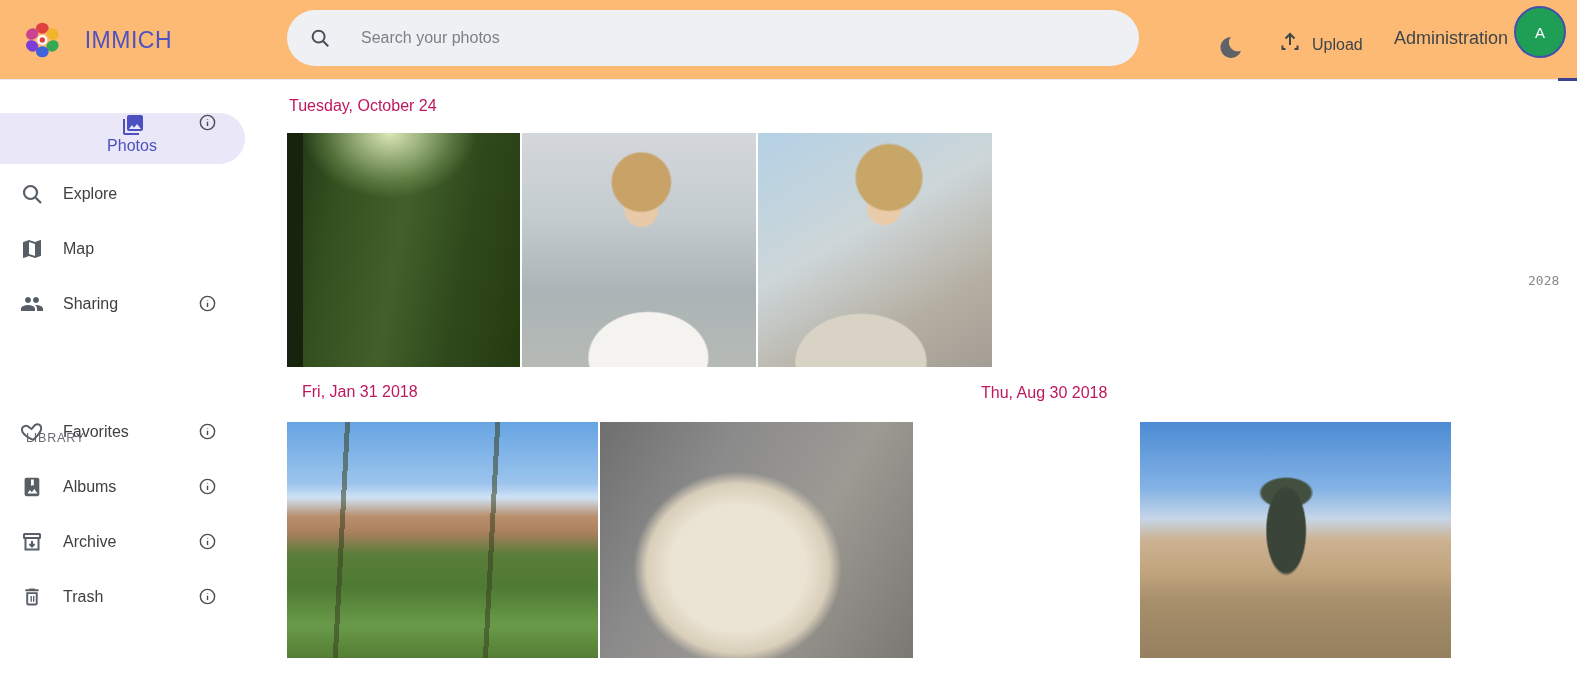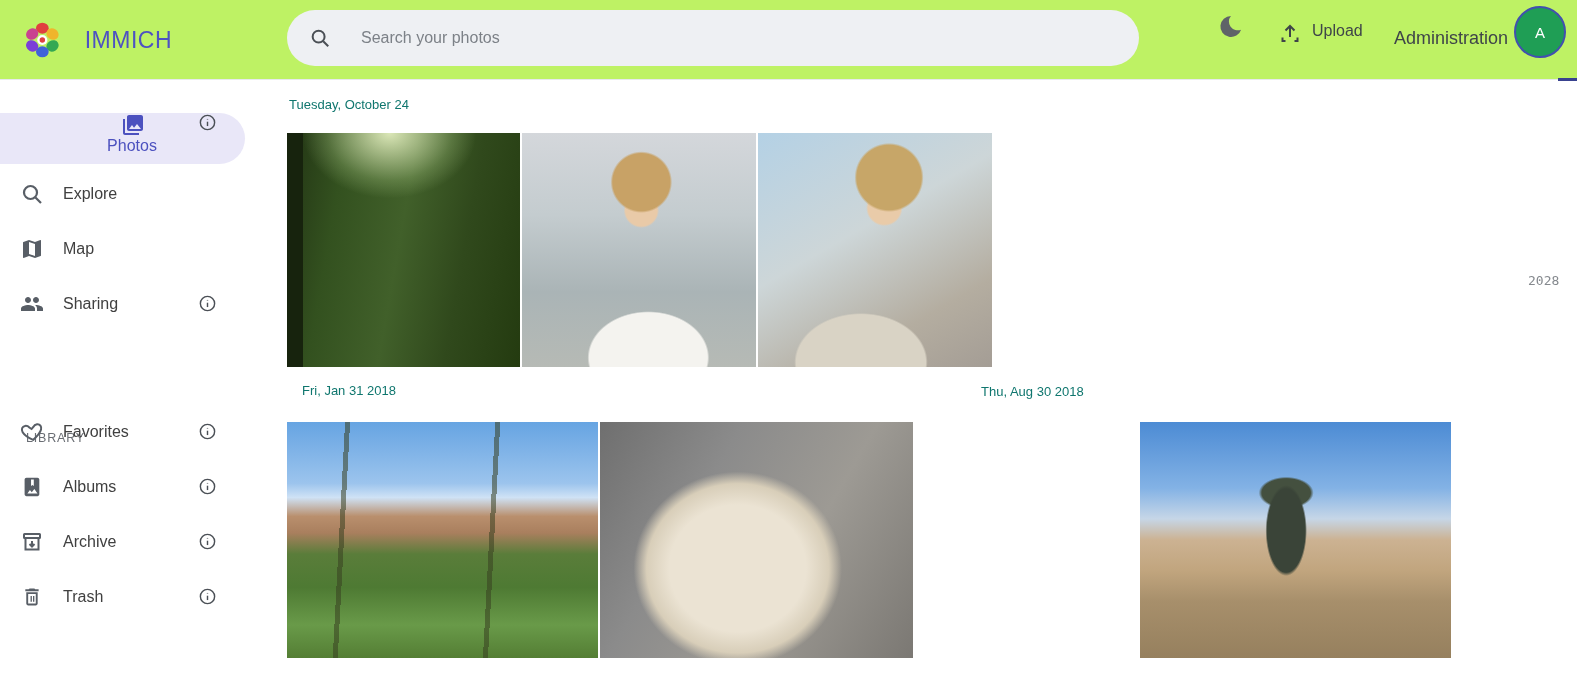--- a/index.html
+++ b/index.html
@@ -8,21 +8,21 @@
     width: 1577px; height: 673px;
     position: relative; overflow: hidden;
     background: #ffffff;
     font-family: "Liberation Sans", sans-serif;
   }
 
   
   .header {
     position: absolute; top: 0; left: 0;
     width: 1577px; height: 80px;
-    background: #bef264;
+    background: #fdba74;
     border-bottom: 1px solid #e7e9ec;
     z-index: 10;
   }
   .logo-link { position: absolute; left: 22px; top: 13px; width: 150px; height: 54px; display: flex; align-items: center; gap: 22px; cursor: pointer; text-decoration: none; }
   .logo-icon { width: 42px; height: 42px; }
   .brand { font-size: 23px; color: #4d52c2; font-weight: 500; letter-spacing: 0.5px; }
 
   .search-bar {
     position: absolute; left: 287px; top: 10px;
     width: 852px; height: 56px;
@@ -31,21 +31,21 @@
   }
   .search-bar svg { flex: 0 0 auto; }
   .search-input {
     flex: 1; margin-left: 28px;
     border: none; outline: none; background: transparent;
     font-size: 16px; color: #3c4043;
     font-family: "Liberation Sans", sans-serif;
   }
   .search-input::placeholder { color: #7c8187; }
 
-  .icon-btn { position: absolute; background: none; border: none; padding: 0; cursor: pointer; display: flex; align-items: flex-start; justify-content: center; }
+  .icon-btn { position: absolute; background: none; border: none; padding: 0; cursor: pointer; display: flex; align-items: flex-end; justify-content: center; }
   .moon-btn { left: 1206px; top: 13px; width: 48px; height: 48px; }
   .upload-btn { left: 1278px; top: 22px; height: 32px; gap: 10px; font-size: 16px; color: #3f4549; font-family: "Liberation Sans", sans-serif; }
   .admin-link { position: absolute; left: 1394px; top: 28px; font-size: 18px; color: #3f4549; text-decoration: none; cursor: pointer; }
   .avatar-btn {
     position: absolute; left: 1514px; top: 6px;
     width: 52px; height: 52px; border-radius: 50%;
     background: #1f9e55; border: 2px solid #4250af;
     color: #ffffff; font-size: 15px; font-family: "Liberation Sans", sans-serif;
     display: flex; align-items: center; justify-content: center; cursor: pointer;
   }
@@ -59,21 +59,21 @@
   }
   .side-item .it-icon { margin-left: 20px; width: 24px; height: 24px; display: flex; }
   .side-item .it-label { margin-left: 19px; font-size: 16px; color: #404040; }
   .side-item .info-icon { position: absolute; right: 28px; width: 19px; height: 19px; display: flex; }
   .side-item.active { background: #e9e7f8; flex-direction: column; }
   .side-item.active .it-label { color: #4c51bf; font-weight: 500; }
 
   .lib-heading { position: absolute; left: 26px; top: 351px; font-size: 12.5px; color: #6a6e74; letter-spacing: 0.8px; }
 
   
-  .date-label { position: absolute; font-size: 13px; color: #0f766e; z-index: 2; }
+  .date-label { position: absolute; font-size: 16px; color: #be185d; z-index: 2; }
   .d1 { left: 289px; top: 97px; }
   .d2 { left: 302px; top: 383px; }
   .d3 { left: 981px; top: 384px; }
 
   .ph { position: absolute; cursor: pointer; }
 
   
   .p1 { left: 287px; top: 133px; width: 233px; height: 234px;
     background:
       radial-gradient(ellipse 60% 45% at 44% 0%, rgba(236,246,199,0.9), rgba(190,220,150,0.25) 45%, transparent 62%),

